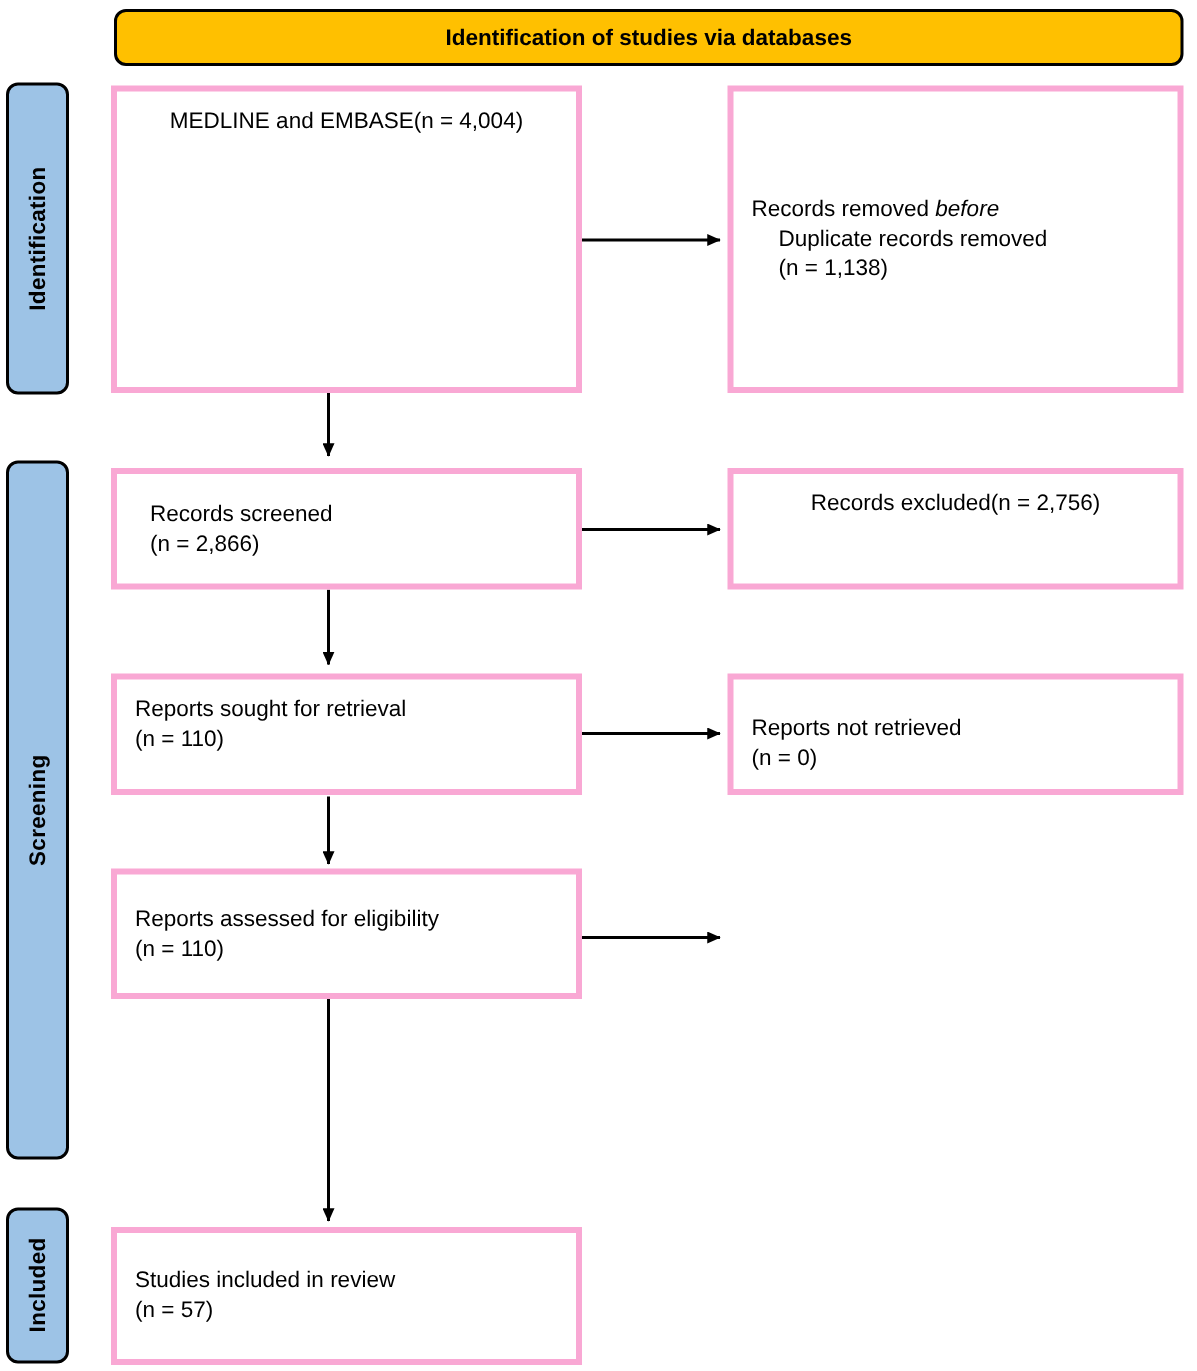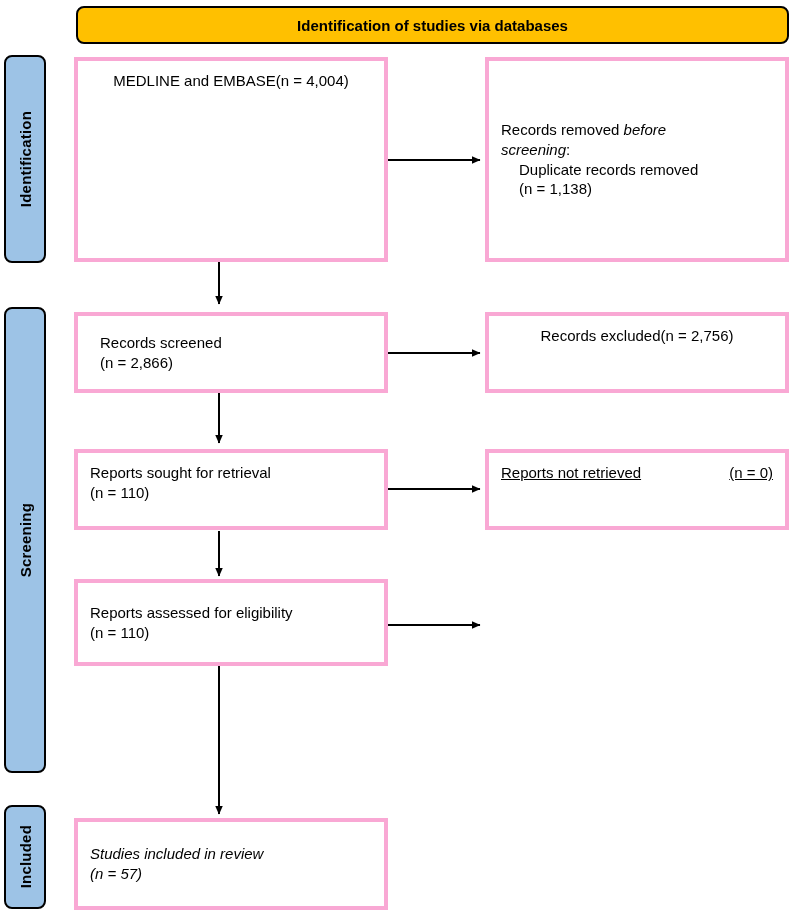--- a/index.html
+++ b/index.html
@@ -114,49 +114,48 @@
     <path d="M219,666 L219,814" stroke="#000000" stroke-width="2" fill="none" marker-end="url(#arrowhead)"></path>
   </svg>
 
   <div class="box" style="left:74px; top:57px; width:314px; height:205px; display:flex; flex-direction:row; justify-content:center;">
     <div class="line">MEDLINE and EMBASE</div>
     <div class="line">(n = 4,004)</div>
   </div>
 
   <div class="box" style="left:485px; top:57px; width:304px; height:205px; display:flex; flex-direction:column; justify-content:center;">
     <div class="line"><span>Records removed </span><em>before</em></div>
-    <div class="line"><em>screening</em><span>:</span></div>
     <div class="line hang">Duplicate records removed</div>
     <div class="line hang">(n = 1,138)</div>
   </div>
 
   <div class="box" style="left:74px; top:312px; width:314px; height:81px; display:flex; flex-direction:column; justify-content:center;padding-left:22px;">
     <div class="line">Records screened</div>
     <div class="line">(n = 2,866)</div>
   </div>
 
   <div class="box" style="left:485px; top:312px; width:304px; height:81px; display:flex; flex-direction:row; justify-content:center;">
     <div class="line">Records excluded</div>
     <div class="line">(n = 2,756)</div>
   </div>
 
   <div class="box" style="left:74px; top:449px; width:314px; height:81px; display:flex; flex-direction:column; justify-content:flex-start;">
     <div class="line">Reports sought for retrieval</div>
     <div class="line">(n = 110)</div>
   </div>
 
-  <div class="box" style="left:485px; top:449px; width:304px; height:81px; display:flex; justify-content:space-between;text-decoration:underline;">
+  <div class="box" style="left:485px; top:449px; width:304px; height:81px; display:flex; flex-direction:column; justify-content:flex-end;">
     <div class="line">Reports not retrieved</div>
     <div class="line">(n = 0)</div>
   </div>
 
   <div class="box" style="left:74px; top:579px; width:314px; height:87px; display:flex; flex-direction:column; justify-content:center;">
     <div class="line">Reports assessed for eligibility</div>
     <div class="line">(n = 110)</div>
   </div>
 
 
-  <div class="box" style="left:74px; top:818px; width:314px; height:92px; display:flex; flex-direction:column; justify-content:center;font-style:italic;">
+  <div class="box" style="left:74px; top:818px; width:314px; height:92px; display:flex; flex-direction:column; justify-content:center;">
     <div class="line">Studies included in review</div>
     <div class="line">(n = 57)</div>
   </div>
 
 </div>
 
 </body></html>

